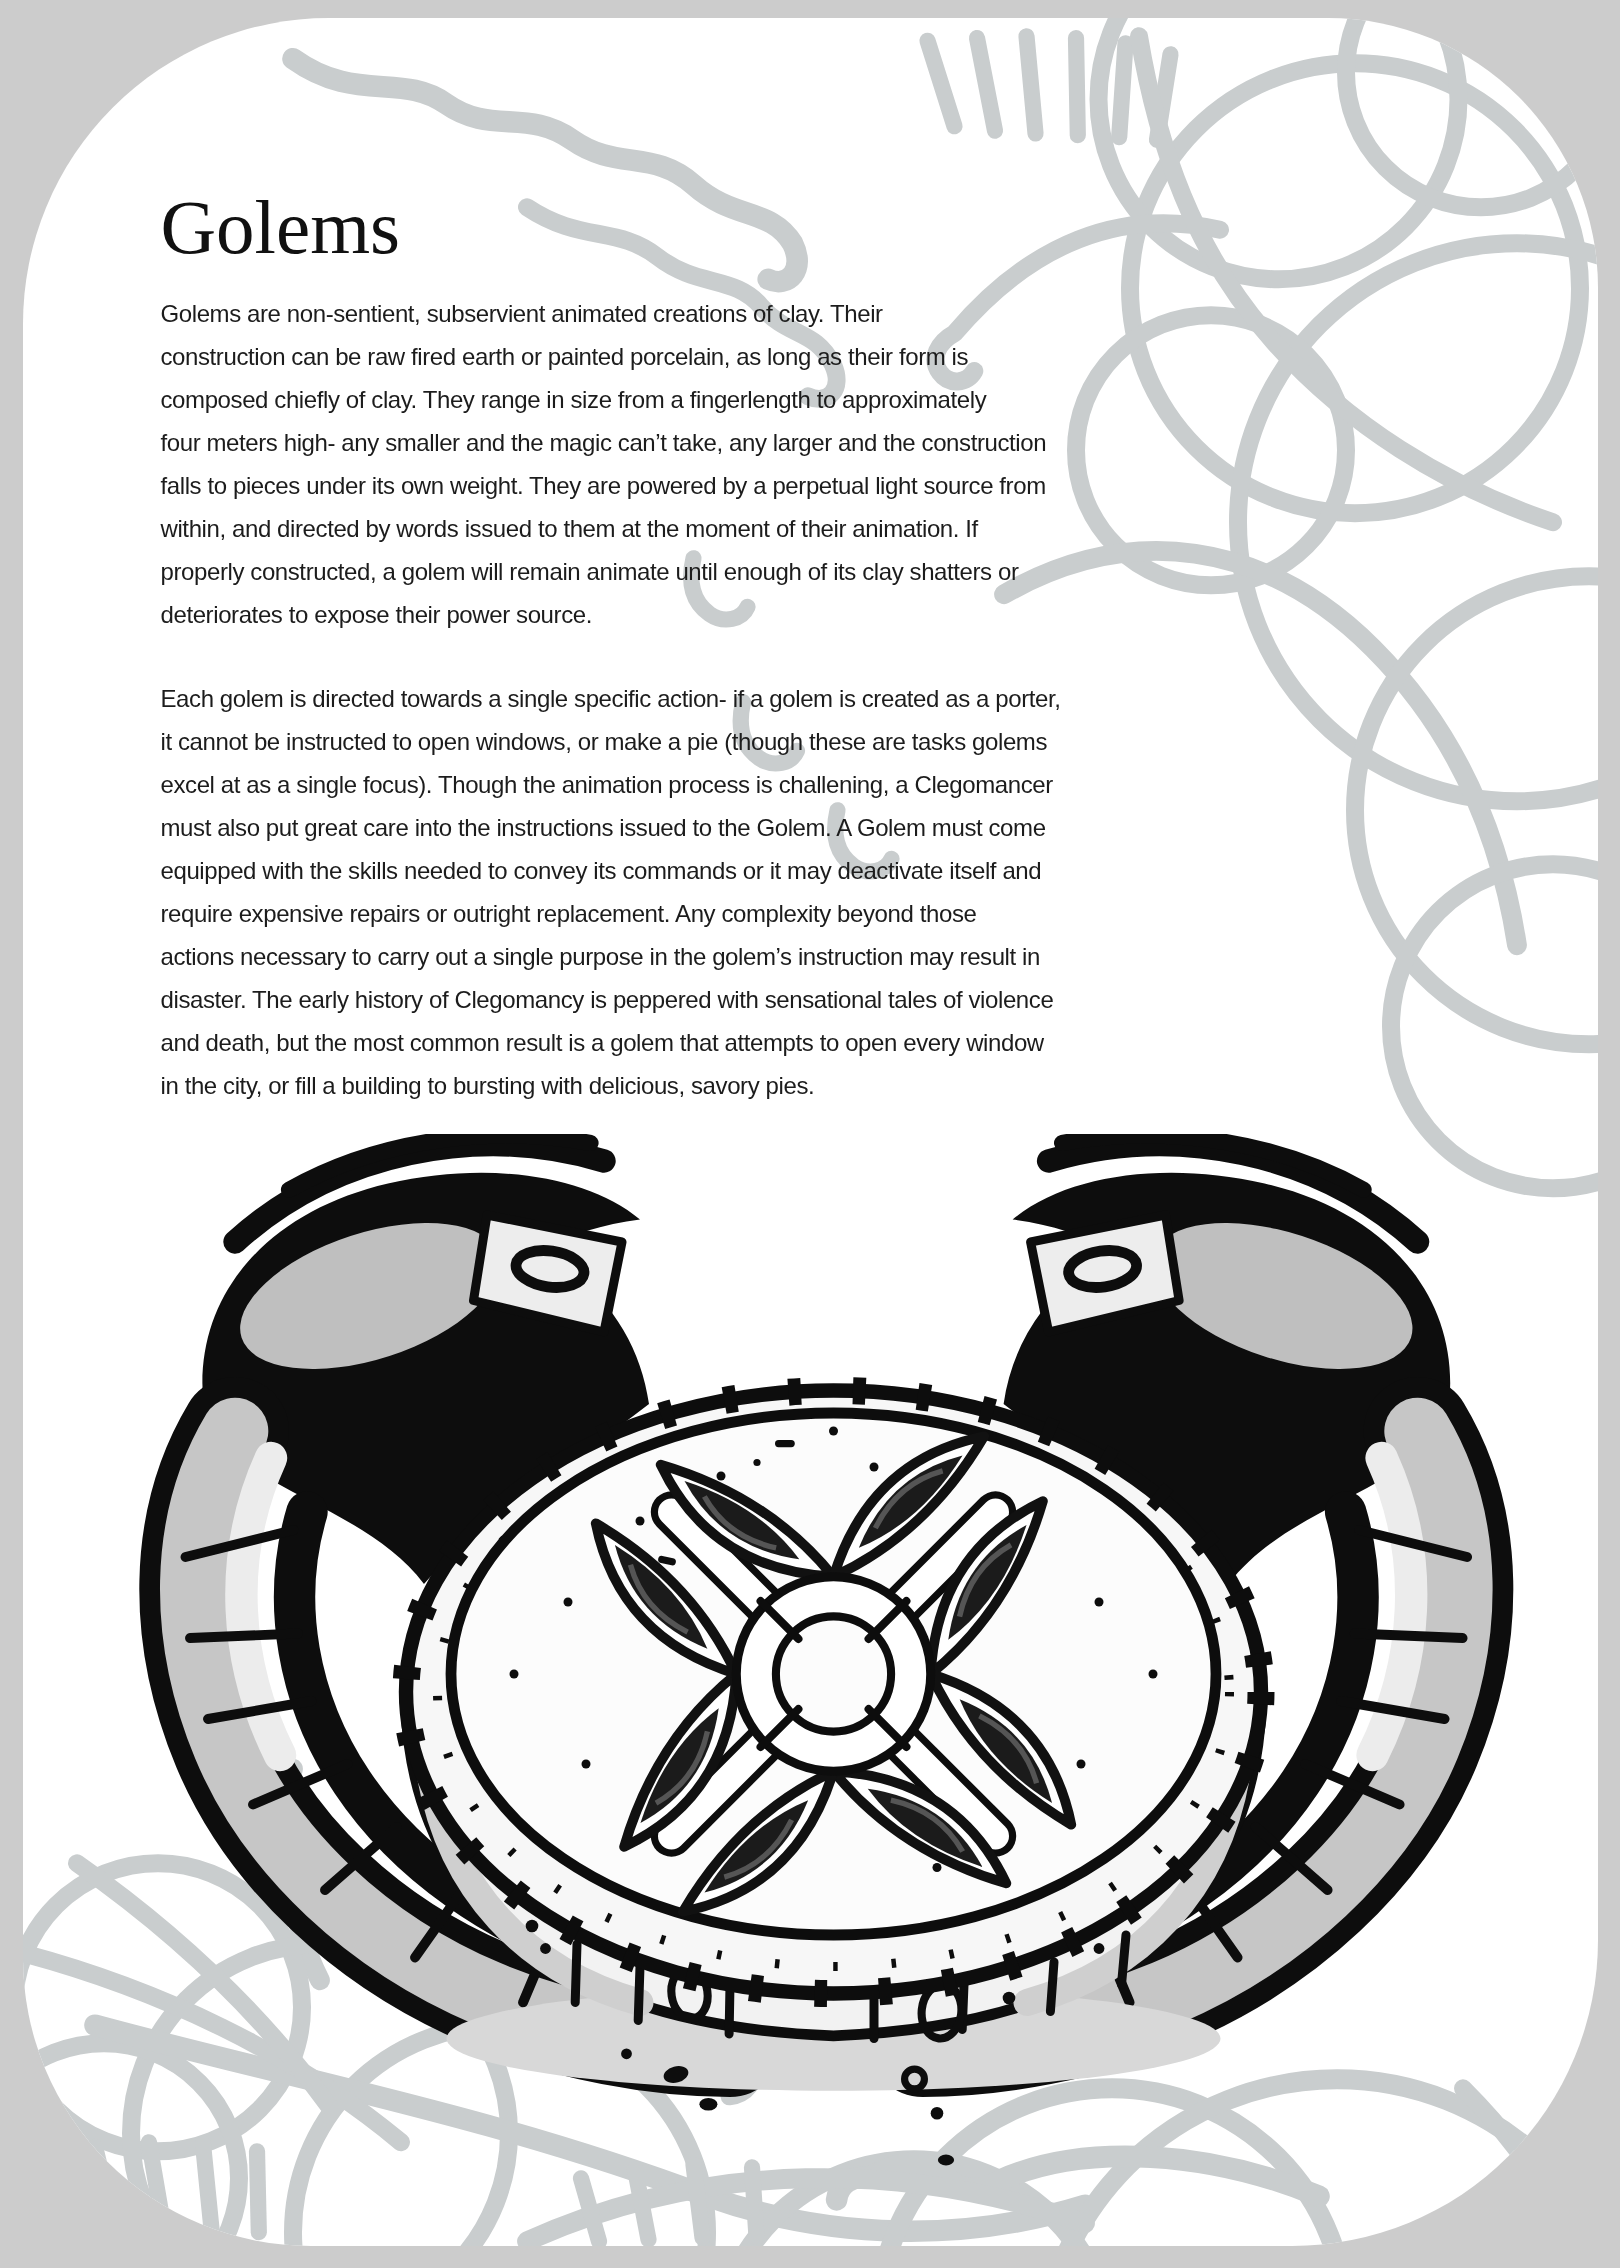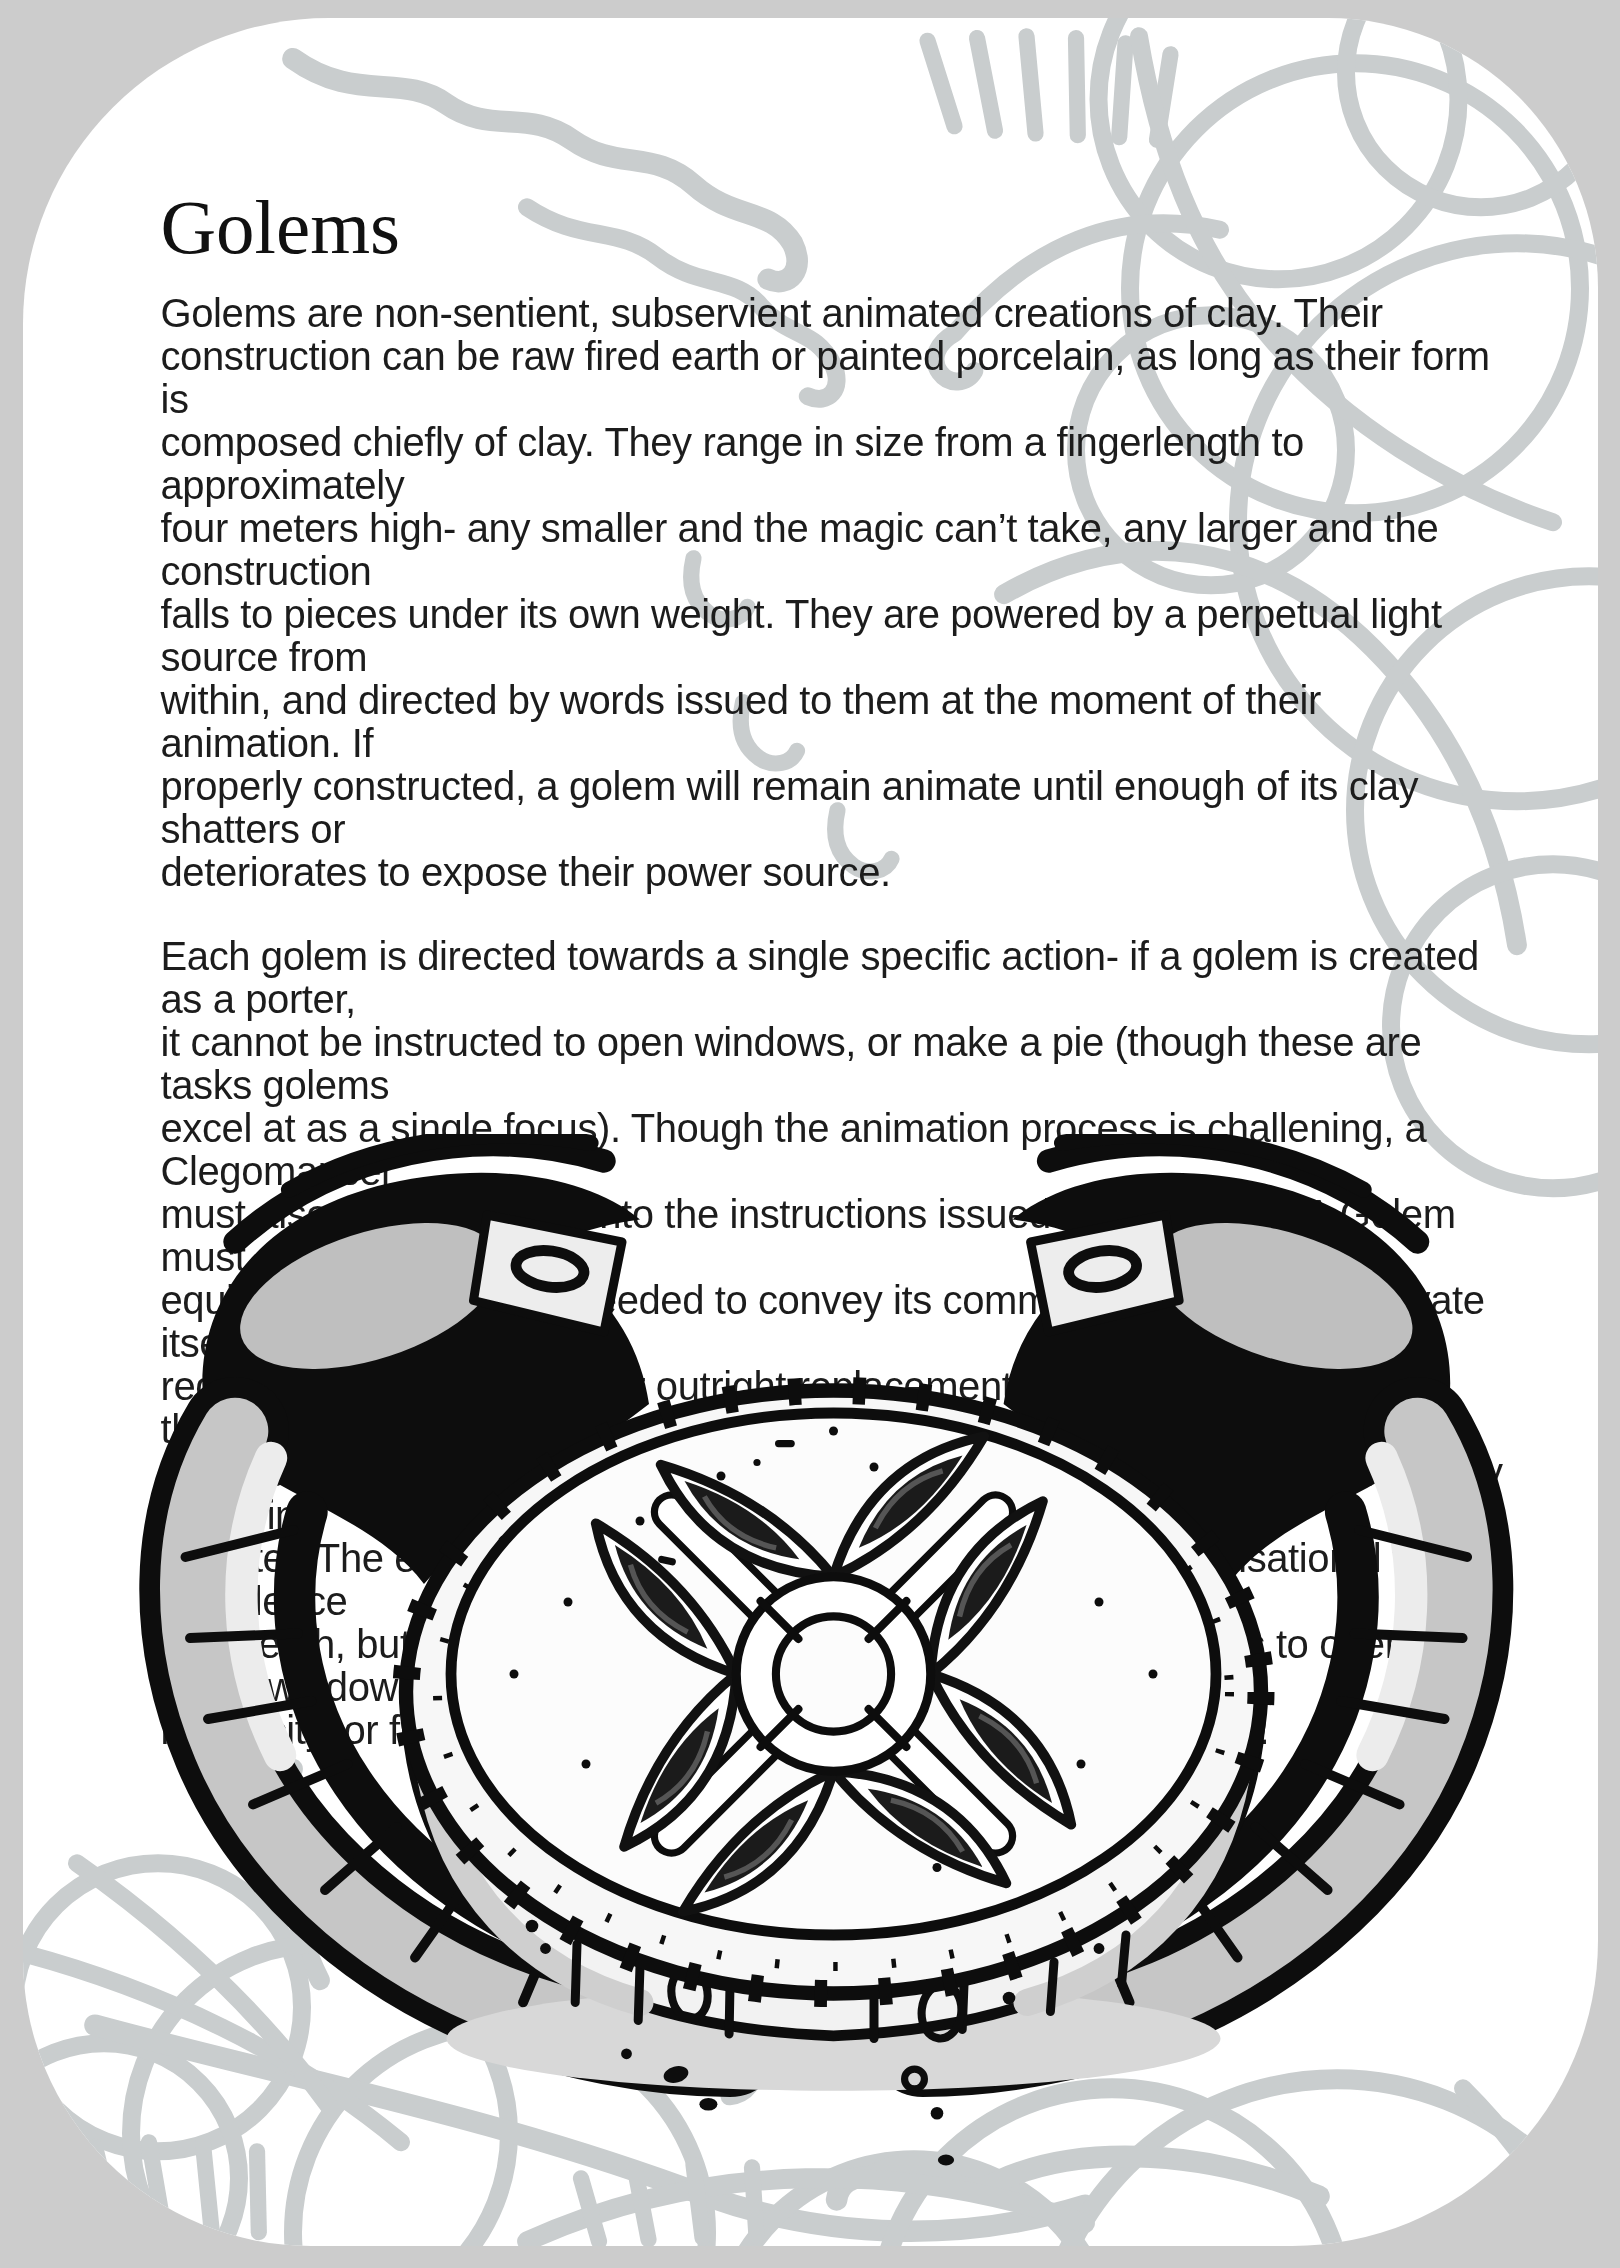--- a/index.html
+++ b/index.html
@@ -31,21 +31,21 @@
     font-family:"Liberation Serif",serif;
     font-weight:400;
     font-size:77px;
     line-height:1.15;
     color:#111111;
     letter-spacing:0px;
   }
   p.body{
     margin:0 0 41px 0;
     width:1350px;
-    font-size:40px;
+    font-size:24px;
     line-height:43px;
     letter-spacing:-0.4px;
     color:#1c1c1c;
     white-space:pre-line;
   }
   .illustration{
     position:absolute;left:77px;top:1116px;
     width:1458px;height:1044px;
   }
 </style>

